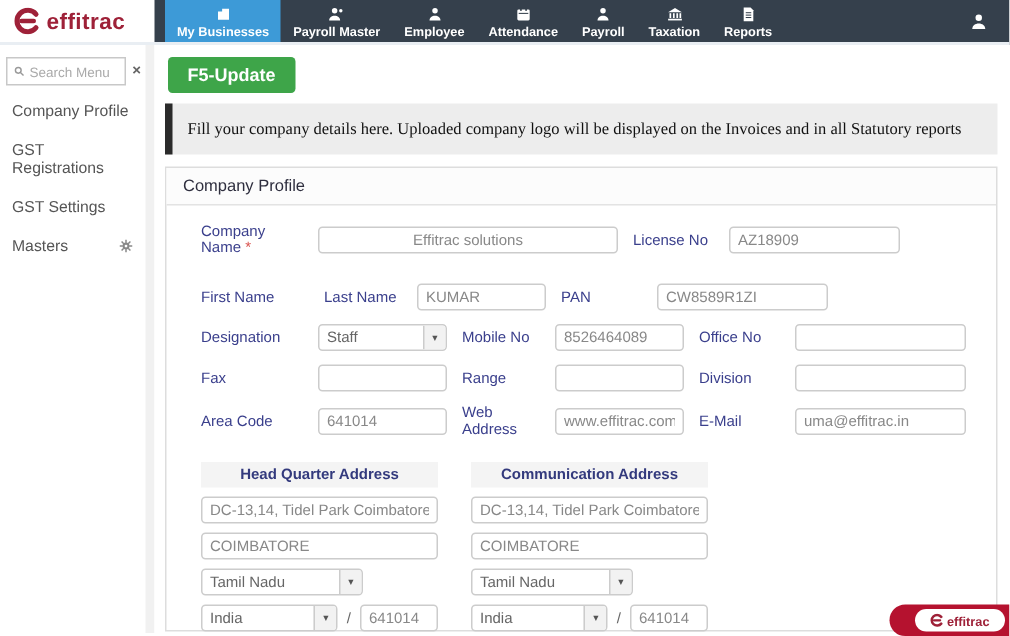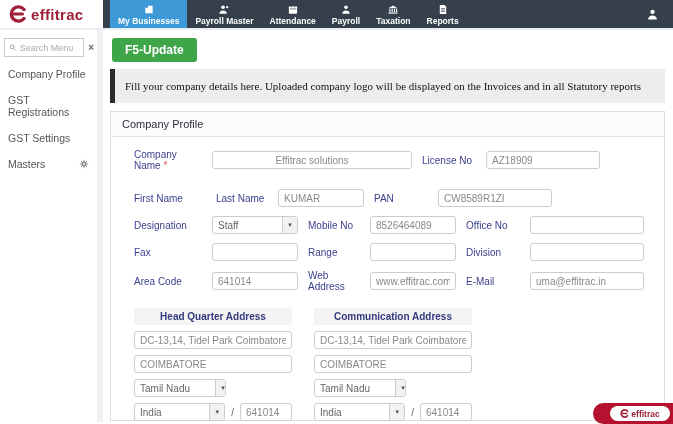--- a/index.html
+++ b/index.html
@@ -70,21 +70,21 @@
   .sel .sel-val { flex:1; font-size:10px; color:#666; padding:0 5px; white-space:nowrap; }
   .sel .caret { flex:none; width:15px; height:100%; background:#f2f2f2; border-left:1px solid #ccc;
     display:flex; align-items:center; justify-content:center; font-size:7px; color:#555; }
 
   
   .addr-wrap { display:flex; gap:22px; margin:16px 0 0 9px; }
   .addr-col { width:158px; }
   .addr-title { background:#f4f4f4; text-align:center; font-size:10px; font-weight:bold;
     color:#333a7d; padding:3px 0; }
   .addr-col .inp { width:158px; margin-top:6px; display:block; }
-  .addr-col .sel { margin-top:6px; width:92px;gap:20px; }
+  .addr-col .sel { margin-top:6px; width:108px;gap:20px; }
   .pin-row { display:flex; align-items:center; gap:6px; }
   .pin-row .slash { font-size:10px; color:#666; margin-top:6px; }
   .pin-row .inp { width:52px; }
 
   
   .footer-badge { position:absolute; right:0; bottom:0; width:80px; height:21px;
     background:#b5122f; border-radius:11px 0 0 11px; display:flex; align-items:center;
     justify-content:flex-end; }
   .footer-pill { width:60px; height:15px; background:#fff; border-radius:8px; margin-right:3px;
     display:flex; align-items:center; justify-content:center; gap:2px; }
@@ -109,20 +109,27 @@
         </svg>
       <span class="nav-label">My Businesses</span>
     </div>
     <div class="nav-item">
       <svg viewBox="0 0 24 24" fill="#fff">
           <circle cx="10" cy="7" r="4"></circle>
           <path d="M2 21c0-4.4 3.6-7 8-7s8 2.6 8 7H2z"></path>
           <circle cx="19" cy="7" r="2.5"></circle>
         </svg>
       <span class="nav-label">Payroll Master</span>
+    </div>
+    <div class="nav-item">
+      <svg viewBox="0 0 24 24" fill="#fff">
+          <circle cx="12" cy="7" r="4"></circle>
+          <path d="M4 21c0-4.4 3.6-7 8-7s8 2.6 8 7H4z"></path>
+        </svg>
+      <span class="nav-label">Employee</span>
     </div>
     <div class="nav-item">
       <svg viewBox="0 0 24 24" fill="#fff">
           <rect x="3" y="5" width="18" height="16" rx="2"></rect>
           <rect x="7" y="2" width="2.5" height="5" fill="#35404c"></rect>
           <rect x="14.5" y="2" width="2.5" height="5" fill="#35404c"></rect>
           <rect x="5" y="10" width="14" height="1.5" fill="#35404c"></rect>
         </svg>
       <span class="nav-label">Attendance</span>
     </div>

